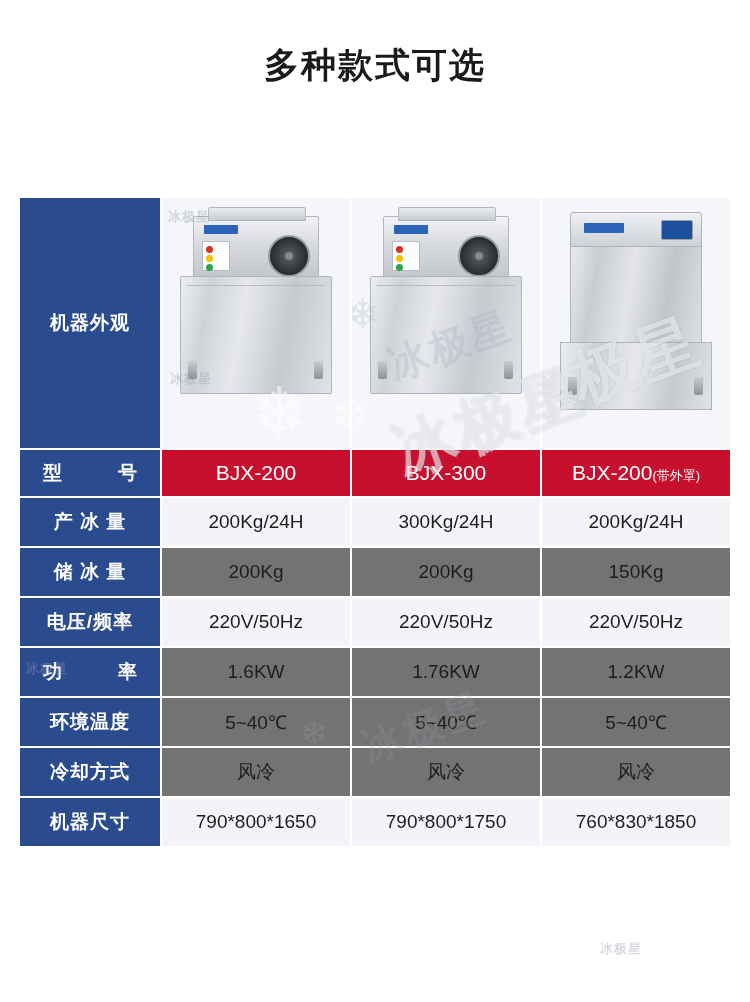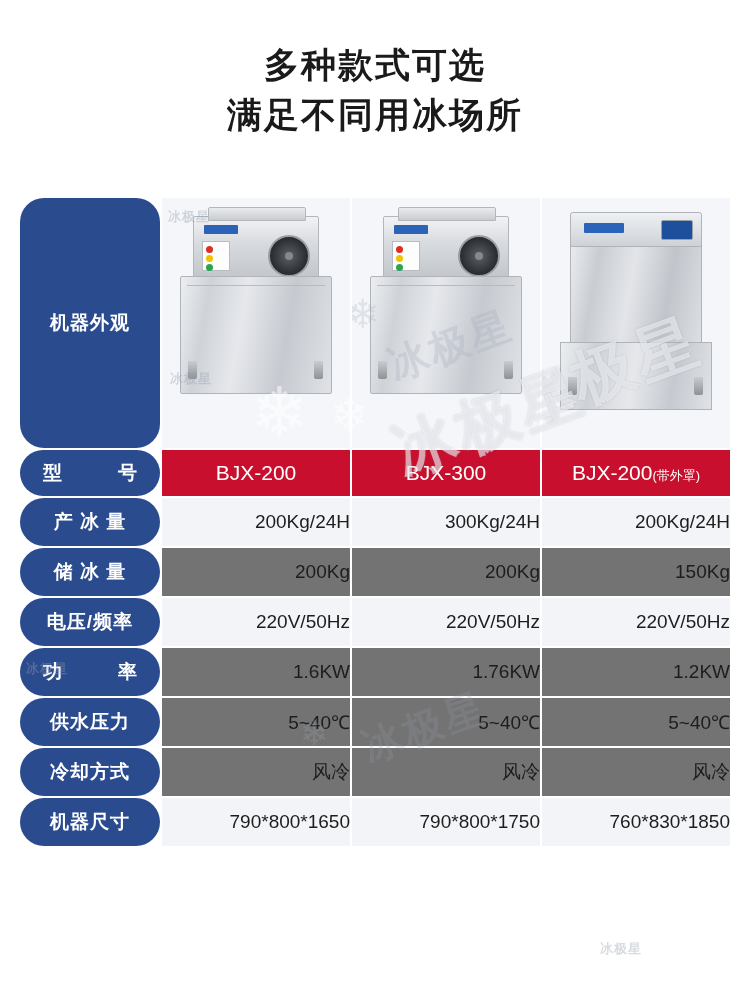--- a/index.html
+++ b/index.html
@@ -50,32 +50,31 @@
     vertical-align: middle;
   }
   .label-cell {
     background: #2b4b8f;
     color: #ffffff;
     font-size: 19px;
     font-weight: bold;
     text-align: center;
     width: 140px;
     letter-spacing: 1px;
-    border-radius: 24px;
   }
   .label-cell.spaced {
     letter-spacing: 6px;
     padding-left: 6px;
     margin-top: 12px;
   }
   .value-cell {
     background: #f2f4f8;
     color: #1d1d1d;
     font-size: 19px;
-    text-align: right;
+    text-align: center;
     height: 48px;
   }
   .value-cell.alt {
     background: #737373;
   }
   .model-cell {
     background: #c8102e;
     color: #ffffff;
     font-size: 21px;
     text-align: center;
@@ -289,21 +288,20 @@
   }
   .wm-flake.gray { color: rgba(160,170,185,0.25); font-size: 40px; }
 </style>
 </head>
 <body>
 
 <div class="page">
 
   <div class="heading">
     <div class="heading-line">多种款式可选</div>
-    <div class="heading-line">满足不同用冰场所</div>
   </div>
 
   <table class="spec-table">
     <tbody>
 
       <tr>
         <td class="label-cell image-label">机器外观</td>
 
         <td class="img-cell">
           <div class="machine">
@@ -394,21 +392,21 @@
 
       <tr>
         <td class="label-cell spaced">功　　率</td>
         <td class="value-cell alt">1.6KW</td>
         <td class="value-cell alt">1.76KW</td>
         <td class="value-cell alt">1.2KW</td>
       </tr>
 
 
       <tr>
-        <td class="label-cell">供水压力</td>
+        <td class="label-cell">环境温度</td>
         <td class="value-cell alt">5~40℃</td>
         <td class="value-cell alt">5~40℃</td>
         <td class="value-cell alt">5~40℃</td>
       </tr>
 
 
       <tr>
         <td class="label-cell">冷却方式</td>
         <td class="value-cell alt">风冷</td>
         <td class="value-cell alt">风冷</td>

